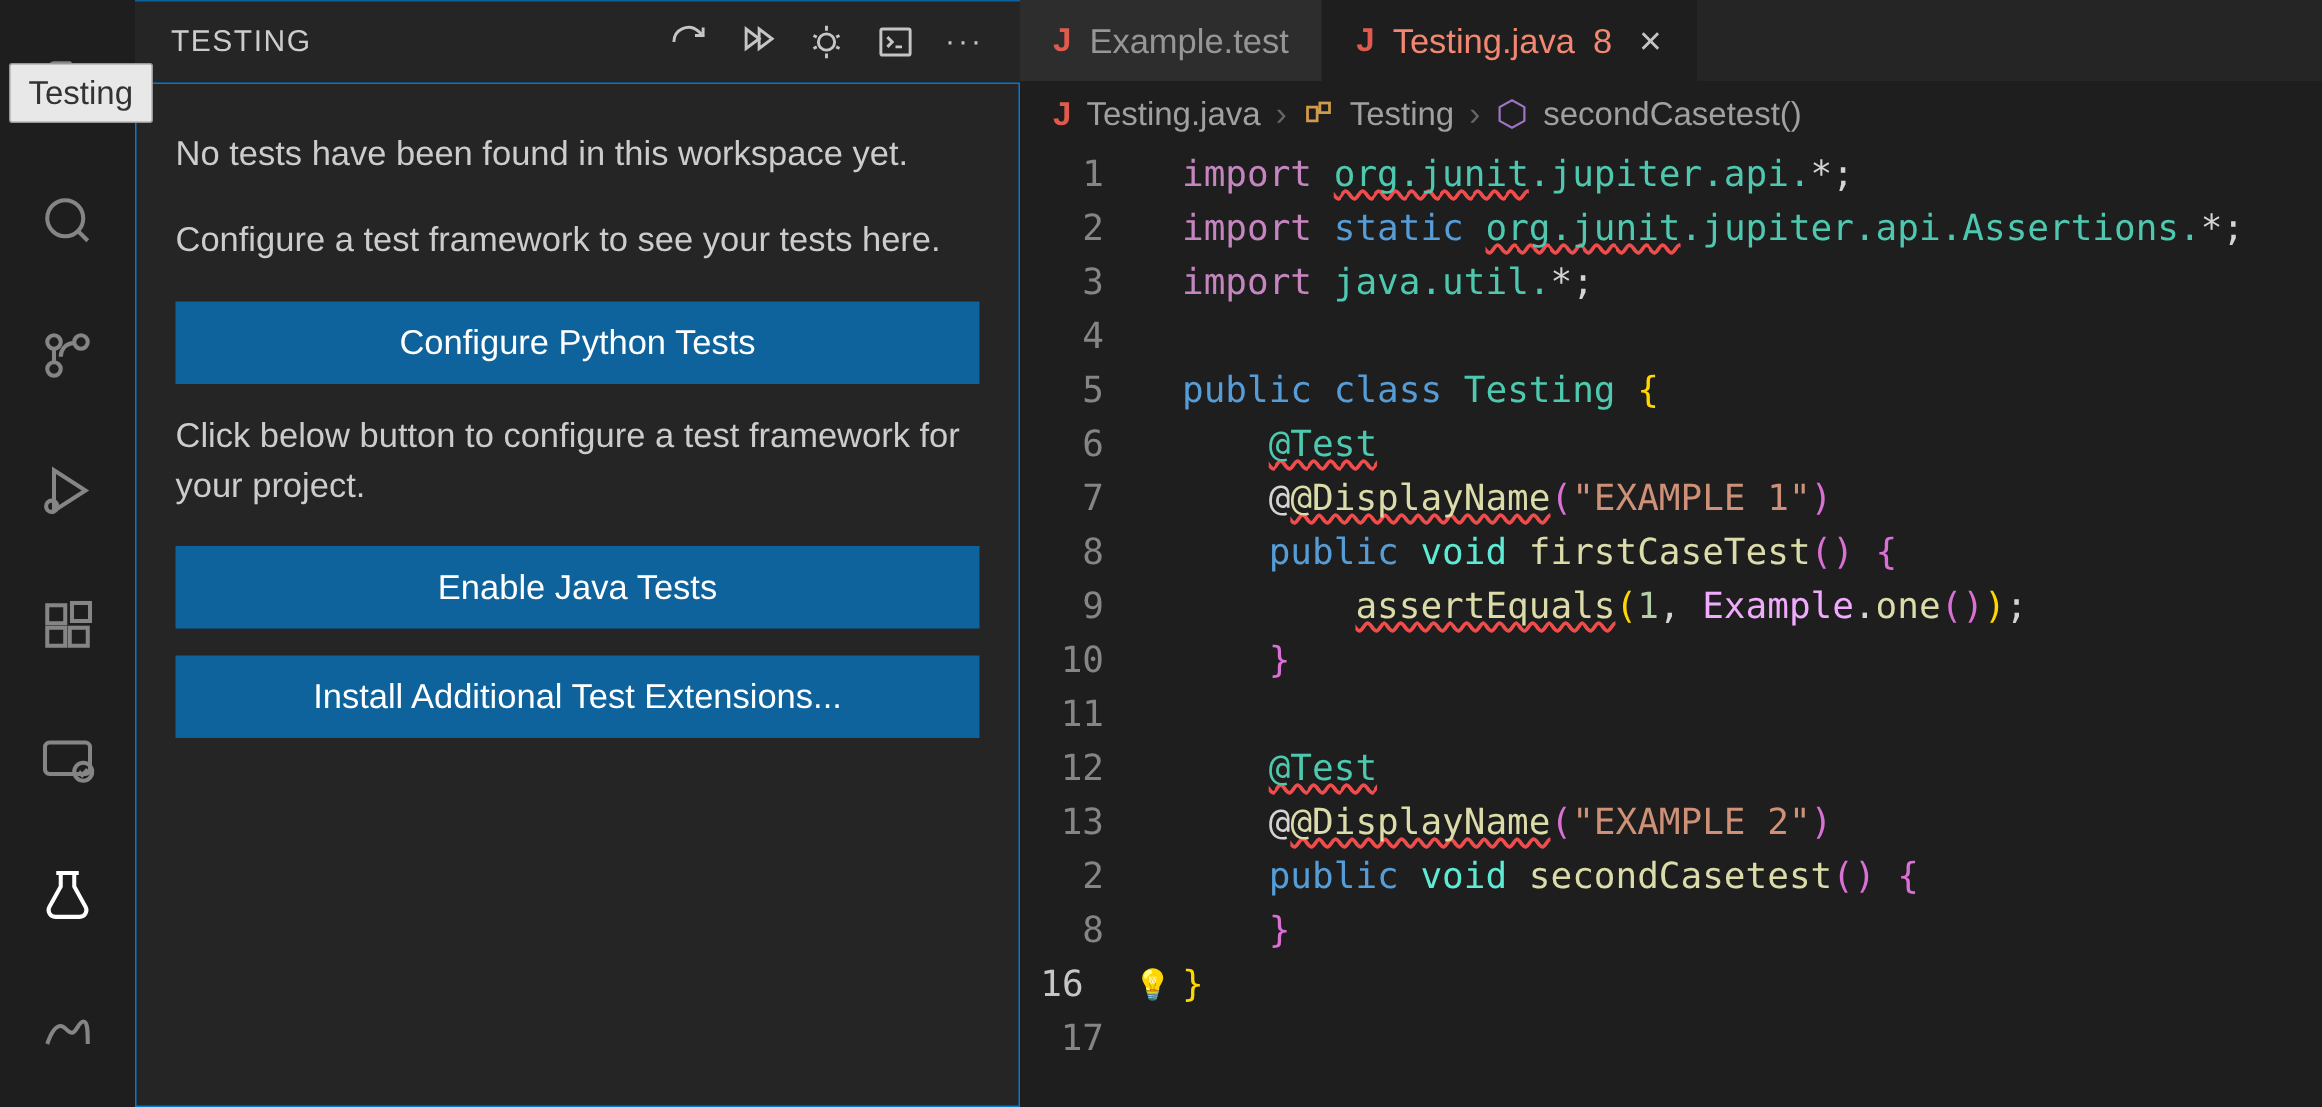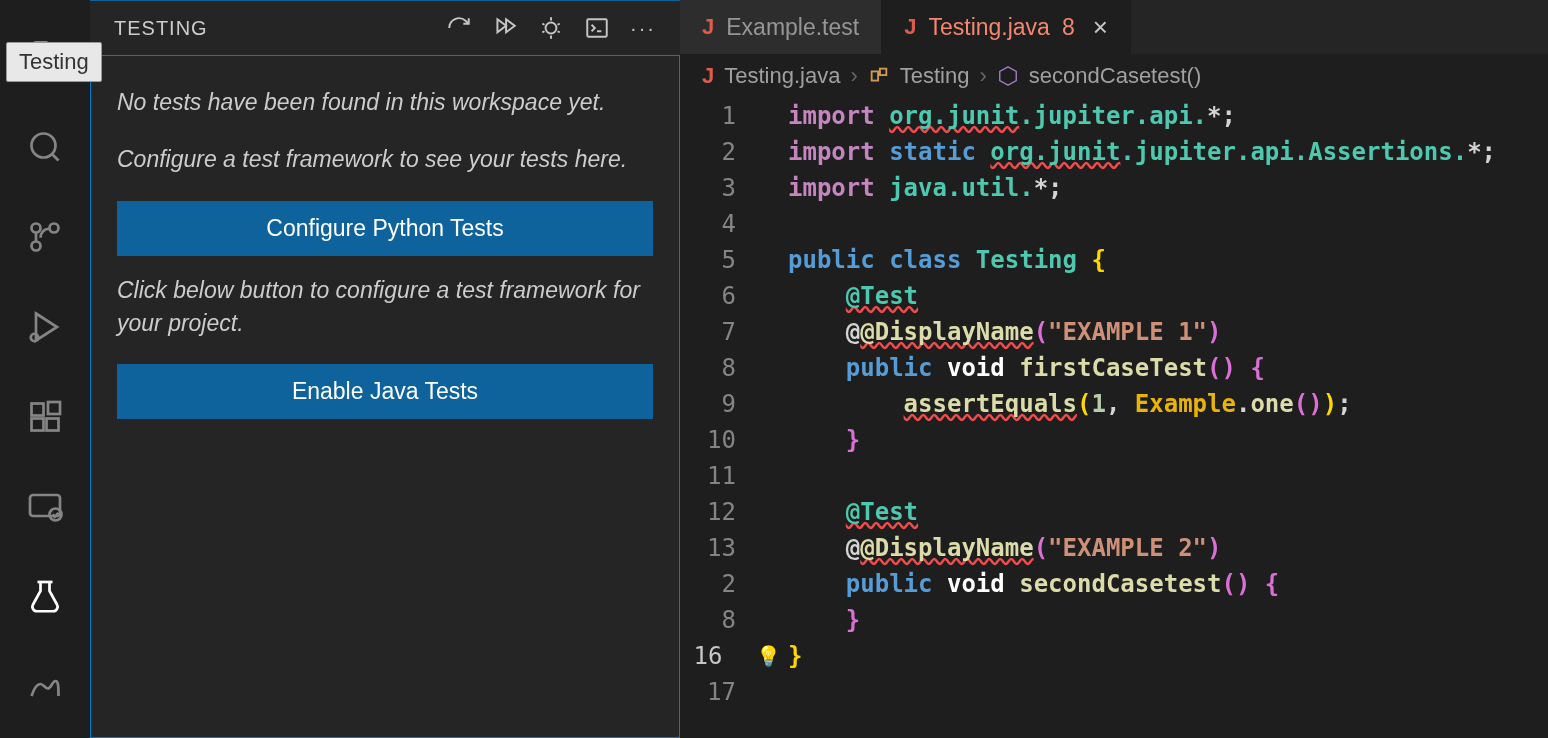--- a/index.html
+++ b/index.html
@@ -69,21 +69,20 @@
   border-left-width: 1px;
   padding: 30px 26px;
   display: flex;
   flex-direction: column;
 }
 .sidebar-text {
   color: #cccccc;
   font-size: 23px;
   line-height: 1.45;
   margin-bottom: 24px;
-  font-style: italic;
 }
 .btn-primary {
   background: #0e639c;
   color: #fff;
   border: none;
   padding: 14px 0;
   font-size: 23px;
   cursor: pointer;
   width: 100%;
   margin-bottom: 18px;
@@ -135,40 +134,40 @@
   line-height: 36px;
 }
 .gutter {
   width: 78px;
   text-align: right;
   padding-right: 22px;
   color: #858585;
 }
 .gutter .lineno { height: 36px; }
 .code { flex: 1; padding-left: 30px; position: relative; }
-.code-line { height: 36px; white-space: pre; font-weight: bold; }
+.code-line { height: 36px; white-space: pre; }
 .k-import { color: #c586c0; }
 .k-static { color: #569cd6; }
 .k-pkg { color: #4ec9b0; }
 .k-pkgerr { color: #4ec9b0; text-decoration: wavy underline #f14c4c; text-decoration-skip-ink: none; }
 .k-punct { color: #d4d4d4; }
 .k-op { color: #d4d4d4; }
 .k-access { color: #569cd6; }
 .k-class { color: #569cd6; }
 .k-type { color: #4ec9b0; }
 .k-brace { color: #ffd700; }
 .k-brace2 { color: #da70d6; }
 .k-ann { color: #4ec9b0; text-decoration: wavy underline #f14c4c; text-decoration-skip-ink: none; }
 .k-ann2 { color: #dcdcaa; text-decoration: wavy underline #f14c4c; text-decoration-skip-ink: none; }
 .k-str { color: #ce9178; }
-.k-void { color: #ffffff; }
+.k-void { color: #5eead4; }
 .k-fn { color: #dcdcaa; }
 .k-fnerr { color: #dcdcaa; text-decoration: wavy underline #f14c4c; text-decoration-skip-ink: none; }
 .k-num { color: #b5cea8; }
-.k-var { color: #eab308; }
+.k-var { color: #f0abfc; }
 .bulb {
   position: absolute;
   left: -2px;
   top: 540px;
   color: #ffcc00;
   font-size: 20px;
 }
 .bc-icon { display: inline-flex; align-items: center; }
 .bc-icon svg { width: 22px; height: 22px; }
 </style>
@@ -268,20 +267,21 @@
         </span>
       <span style="letter-spacing:2px;font-size:20px;">···</span>
     </div>
   </div>
   <div class="sidebar-content">
     <div class="sidebar-text">No tests have been found in this workspace yet.</div>
     <div class="sidebar-text">Configure a test framework to see your tests here.</div>
     <button class="btn-primary">Configure Python Tests</button>
     <div class="sidebar-text">Click below button to configure a test framework for your project.</div>
     <button class="btn-primary">Enable Java Tests</button>
+    <button class="btn-primary">Install Additional Test Extensions...</button>
   </div>
 </div>
 
 <div class="editor-area">
   <div class="tabs">
     <div class="tab">
       <span class="tab-icon">J</span>
       <span>Example.test</span>
     </div>
     <div class="tab active">

